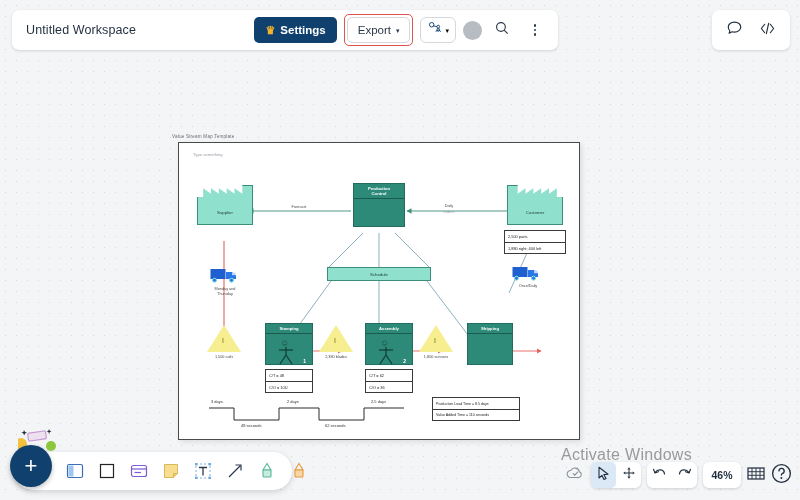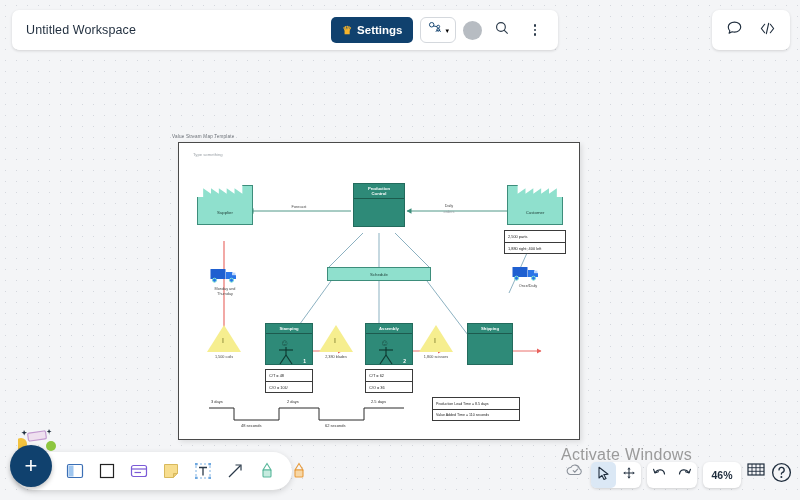--- a/index.html
+++ b/index.html
@@ -190,21 +190,21 @@
     display:flex; align-items:center; justify-content:center;
     font-size: 22px; font-weight: 300; cursor: pointer;
     box-shadow: 0 2px 5px rgba(0,0,0,0.25); z-index: 5;
   }
   .fab-deco { position:absolute; left:18px; bottom:42px; z-index:4; }
   .tool { width: 20px; height: 20px; display:flex; align-items:center; justify-content:center; cursor:pointer;}
 
   
   .brcontrols {
     position: absolute; right: 8px; bottom: 12px;
-    display: flex; align-items: flex-start; gap: 6px;
+    display: flex; align-items: center; gap: 6px;
   }
   .ctlgroup {
     background: #fff; border-radius: 6px;
     box-shadow: 0 1px 3px rgba(0,0,0,0.16);
     display: flex; align-items: center; height: 26px;
   }
   .ctlgroup .ci {
     width: 25px; height: 26px; display:flex; align-items:center; justify-content:center;
     cursor: pointer; color: #2b3a4a;
   }
@@ -223,20 +223,26 @@
   <div class="topbar">
     <div class="ws-title">Untitled Workspace</div>
 
     <div class="topbar-actions">
 
       <div class="btn btn-primary">
         <span class="icon-crown">♛</span>
         <span>Settings</span>
       </div>
 
+      <div class="export-wrap">
+        <div class="btn btn-ghost">
+          <span>Export</span>
+          <span class="caret">▾</span>
+        </div>
+      </div>
 
 
       <div class="collab-btn">
         <span>
           <svg width="15" height="15" viewBox="0 0 16 16">
             <circle cx="5" cy="4" r="2.4" fill="none" stroke="#10416e" stroke-width="1"></circle>
             <circle cx="12" cy="6" r="1.5" fill="none" stroke="#10416e" stroke-width="1"></circle>
             <path d="M9.5 11.5a2.6 2.6 0 0 1 5 0" fill="none" stroke="#10416e" stroke-width="1"></path>
             <circle cx="12" cy="9.4" r="1.5" fill="none" stroke="#10416e" stroke-width="1"></circle>
             <line x1="6.6" y1="5.2" x2="10.6" y2="6" stroke="#10416e" stroke-width="1"></line>

